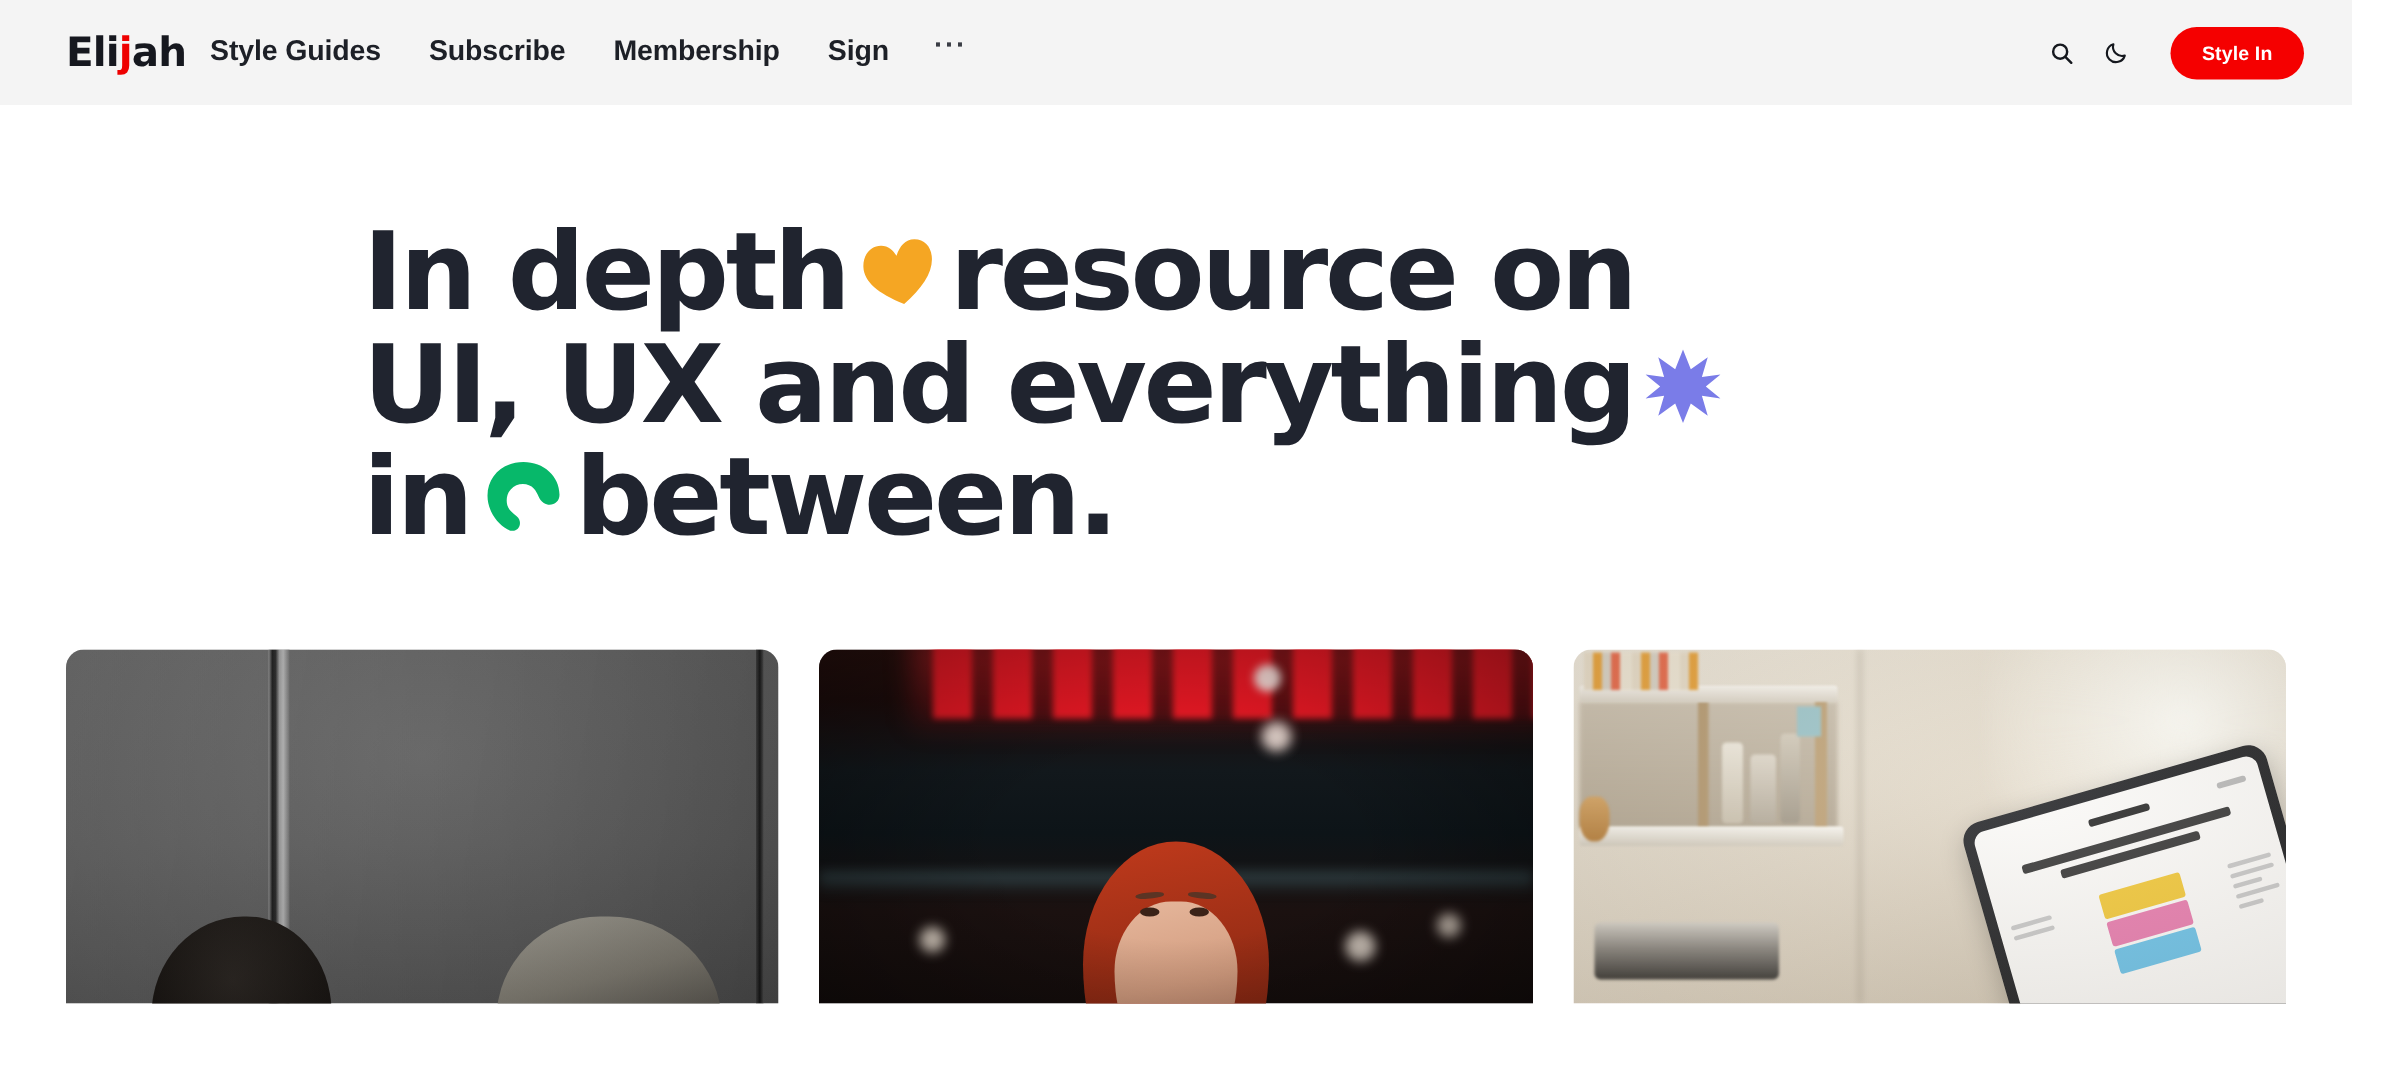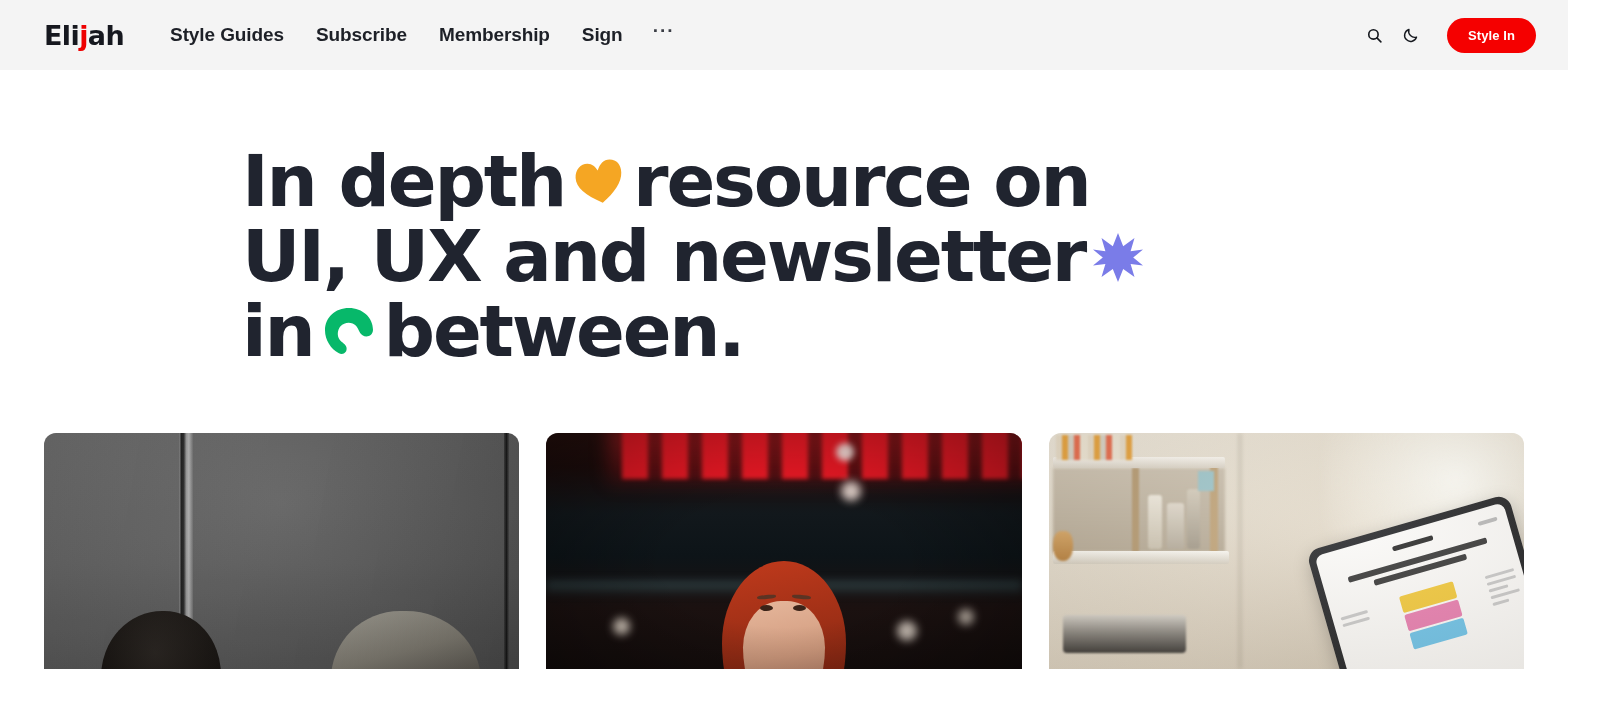--- a/index.html
+++ b/index.html
@@ -26,21 +26,20 @@
     height: 70px;
     background: #f4f4f4;
     display: flex;
     align-items: center;
     padding: 0 32px 0 44px;
   }
 
   .brand {
     display: flex;
     align-items: flex-end;
-    margin-right: 30px;
     text-decoration: none;
     cursor: pointer;
   }
   .brand-text {
     font-family: "DejaVu Sans", sans-serif;
     font-size: 27px;
     font-weight: 700;
     letter-spacing: -0.6px;
     color: #16181f;
     line-height: 1;
@@ -395,21 +394,21 @@
     </div>
   </header>
 
   <section class="hero">
     <div class="hero-inner">
 
       <h1 class="headline">
         <span class="ln"><span>In depth</span><span class="emoji"><svg width="52" height="50" viewBox="0 0 52 50">
                 <path d="M26.5 46 C10 36 2.5 27 3.5 17.5 C4.4 9 11 4 17.5 5.2 C22 6 25 9.5 26.5 13.5 C29.5 7.5 34 3.5 40 4.5 C47 5.7 50.5 11.5 49.5 19 C48.3 28.5 40 37.5 26.5 46 Z" fill="#f5a623" transform="rotate(-9 26 25)"></path>
               </svg></span><span>resource on</span></span>
-        <span class="ln"><span>UI, UX and newsletter</span><span class="emoji"><svg width="50" height="50" viewBox="0 0 50 50">
+        <span class="ln"><span>UI, UX and everything</span><span class="emoji"><svg width="50" height="50" viewBox="0 0 50 50">
                 <path d="M25 1 L30.2 14.2 L41.5 6.1 L37.6 19.3 L50 17.6 L40.2 25.6 L50 33.6 L37.6 31.9 L41.5 45.1 L30.2 37 L25 50 L19.8 37 L8.5 45.1 L12.4 31.9 L0 33.6 L9.8 25.6 L0 17.6 L12.4 19.3 L8.5 6.1 L19.8 14.2 Z" fill="#7a7ce8"></path>
               </svg></span></span>
         <span class="ln"><span>in</span><span class="emoji"><svg width="54" height="52" viewBox="0 0 54 52">
                 <path d="M27 3 C13 3 3 12.5 3 25.5 C3 35 9 44 16.5 48 C21 50.5 25.5 47.5 24.5 42.5 C23.8 38.8 20 38 17.5 34.5 C15 31 15.2 25 18.5 21.3 C22.5 16.8 30 16.5 34 20.8 C36.8 23.8 37 28 40.5 30.3 C45 33.2 51 30.5 51 24.8 C51 12.5 40.5 3 27 3 Z" fill="#07b86a"></path>
               </svg></span><span>between.</span></span>
       </h1>
 
     </div>
   </section>
 

